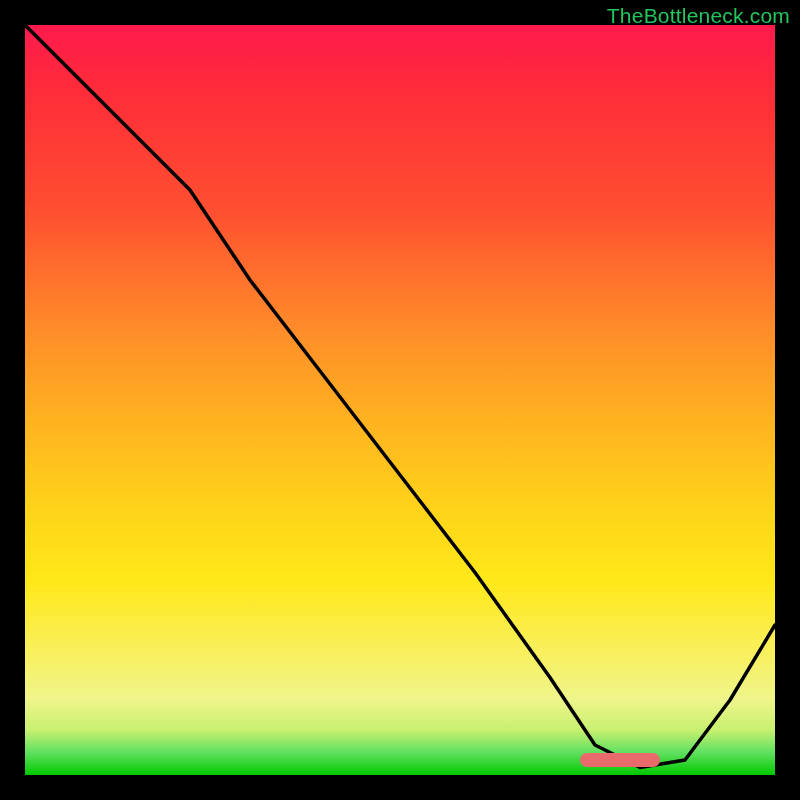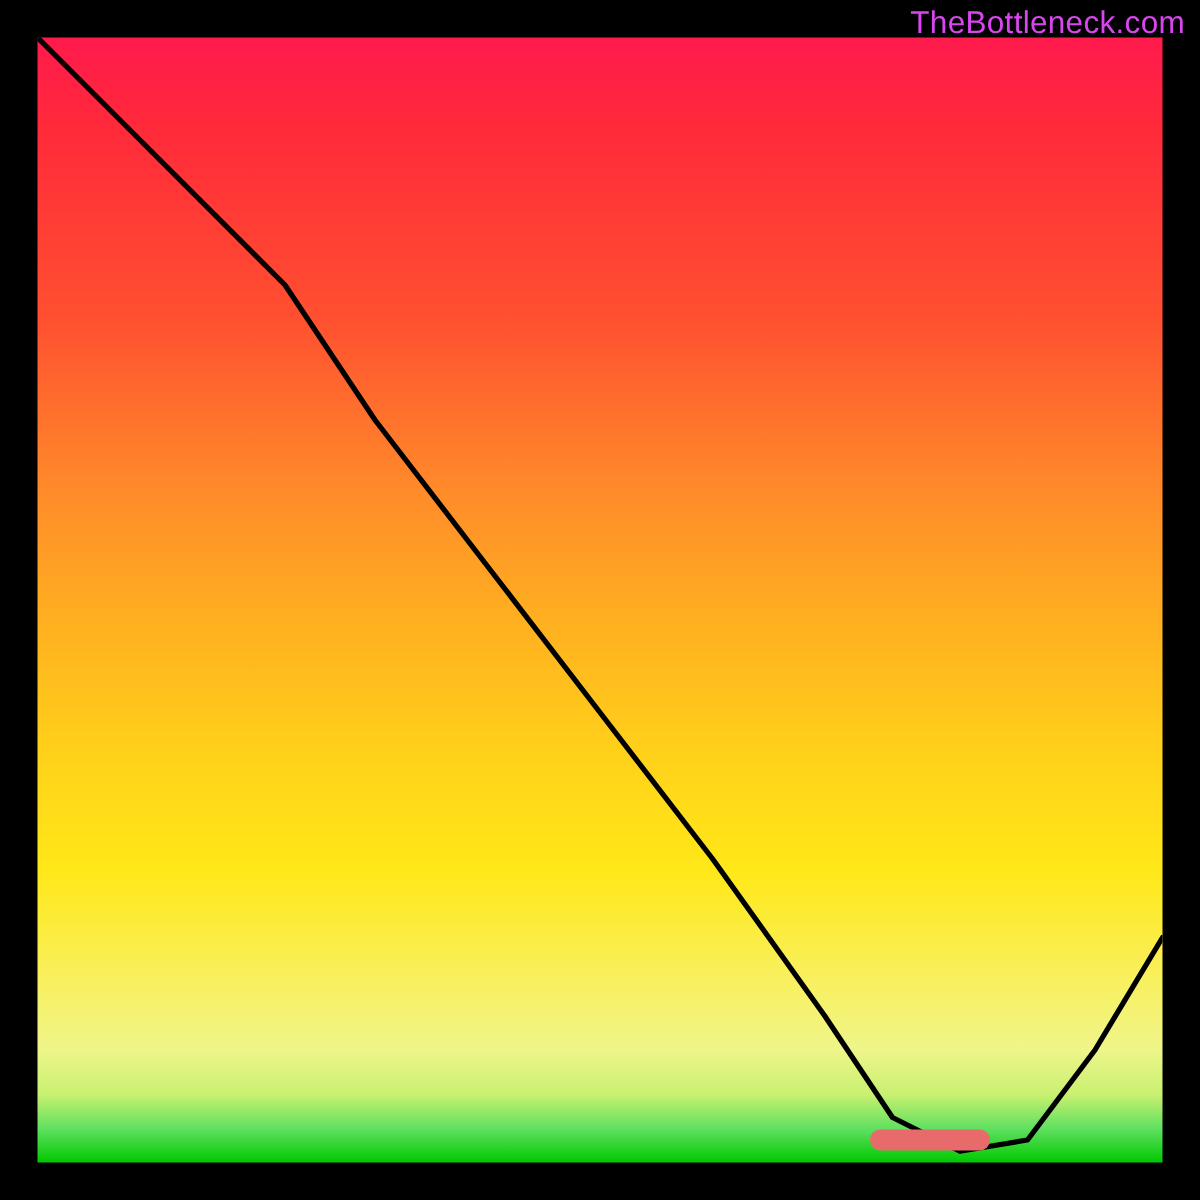--- a/index.html
+++ b/index.html
@@ -50,21 +50,21 @@
   }
   .marker {
     position: absolute;
     height: 14px;
     border-radius: 7px;
   }
   .watermark {
     position: absolute;
     top: 4px;
     right: 10px;
-    color: #d946ef;
+    color: #22c55e;
     font-size: 21px;
     letter-spacing: 0.2px;
   }
 </style>
 </head>
 <body>
 
 <div class="watermark">TheBottleneck.com</div>
 
 <div class="frame">

